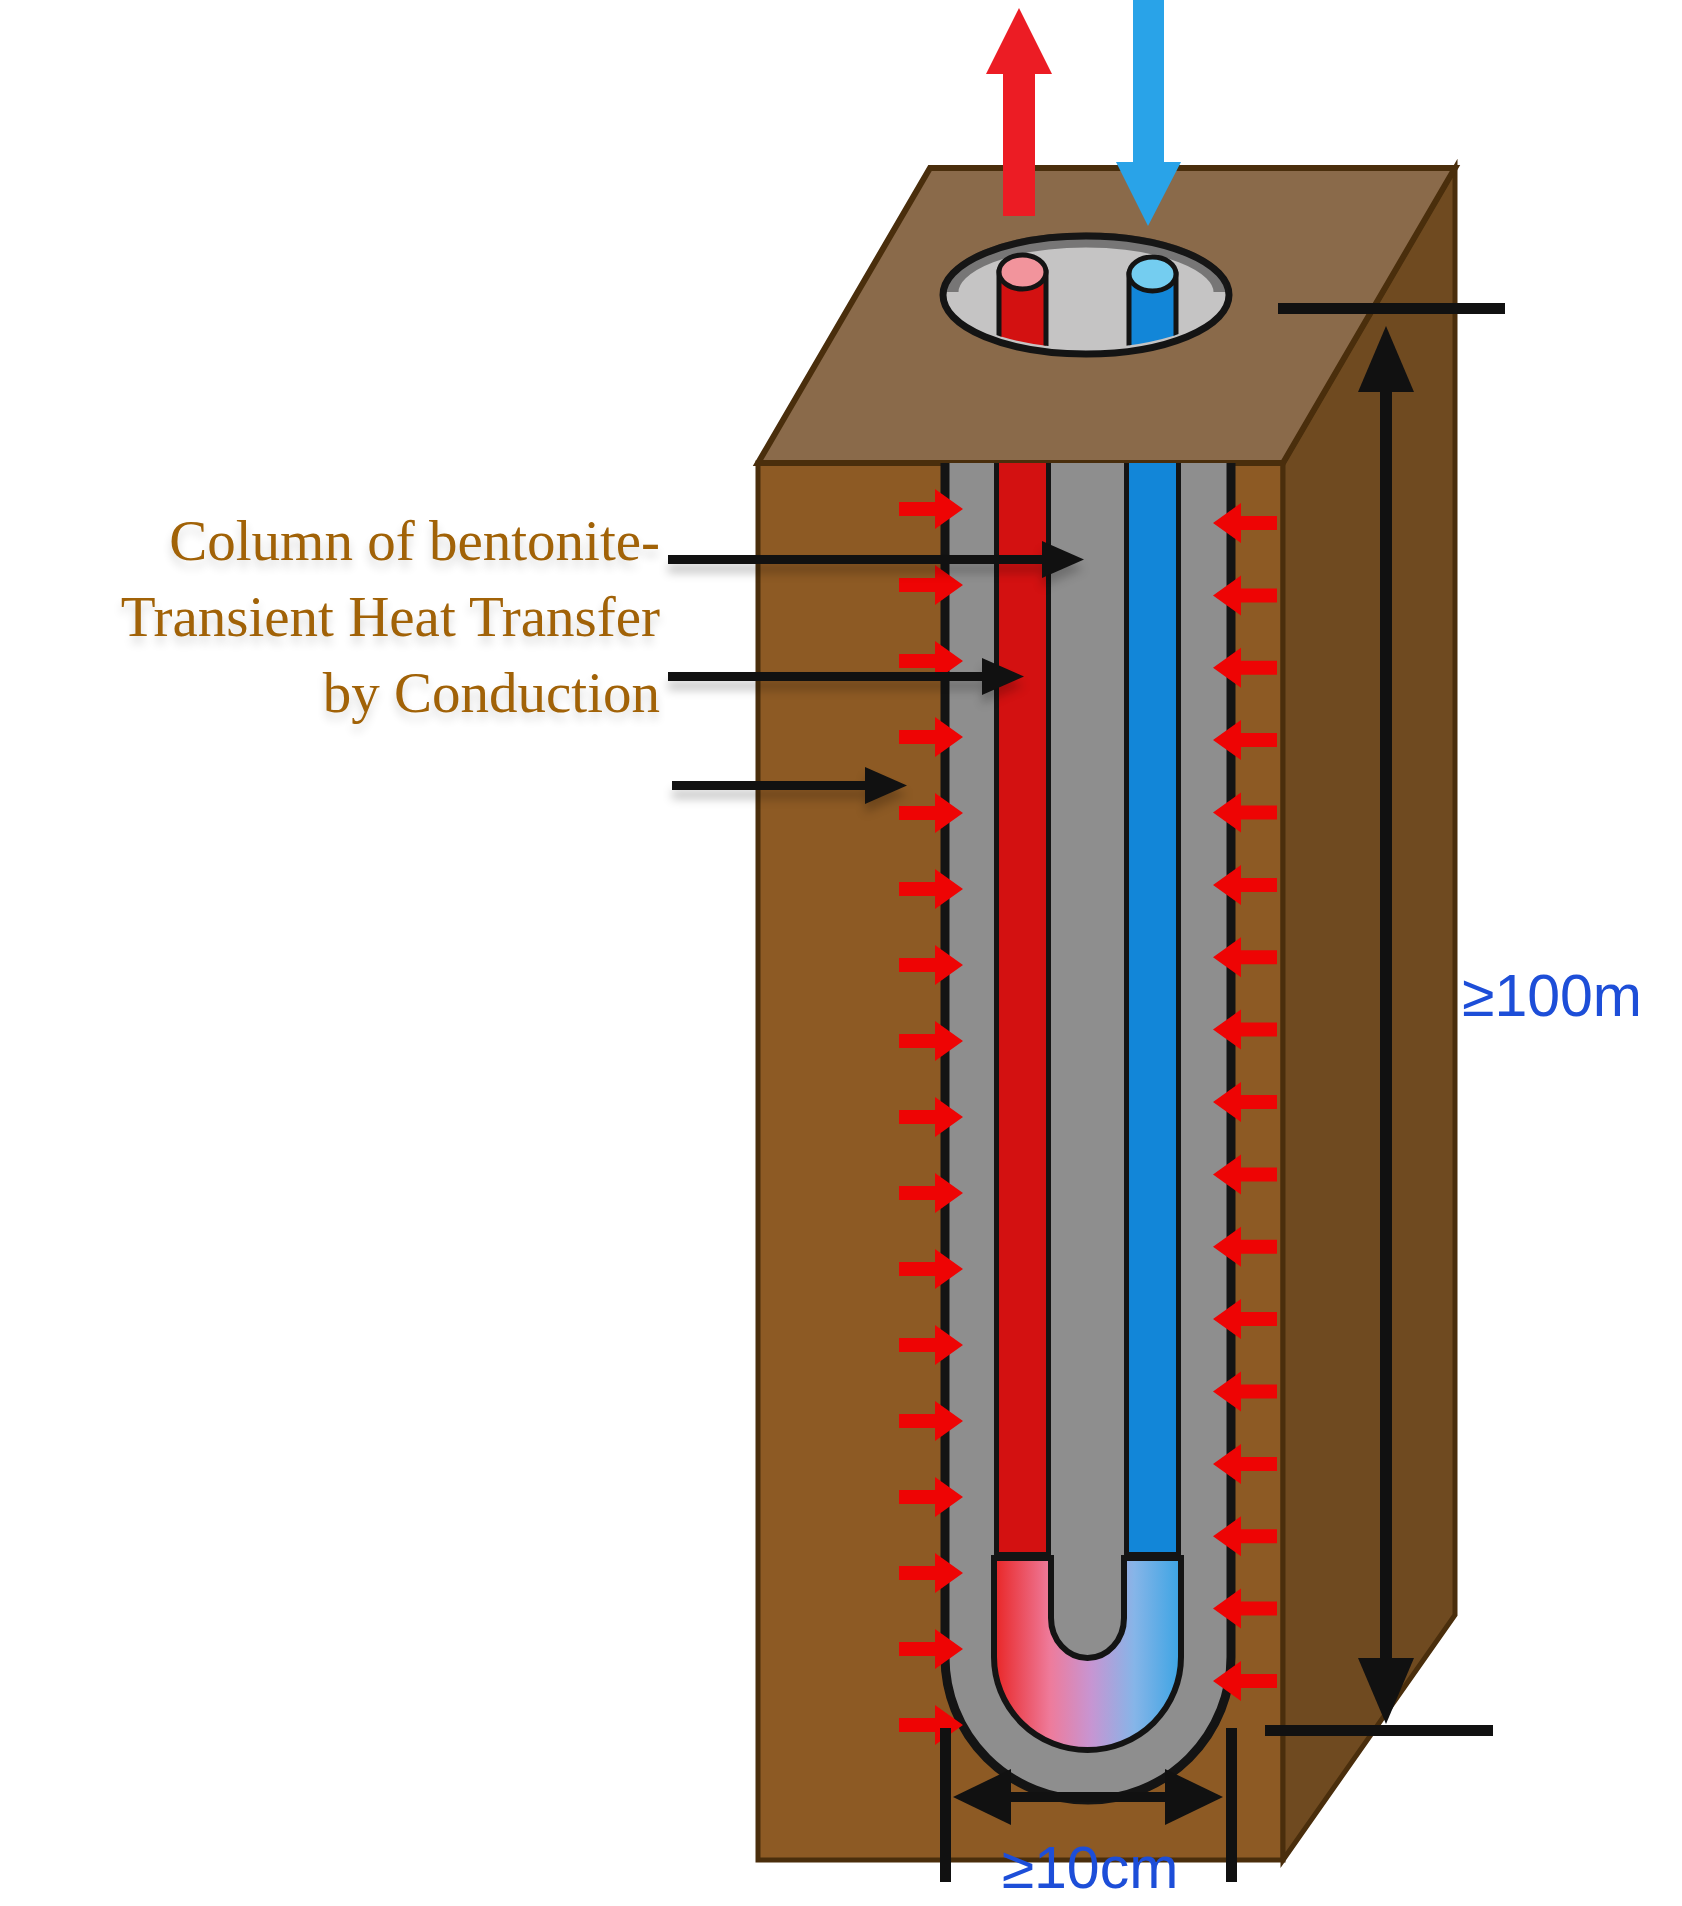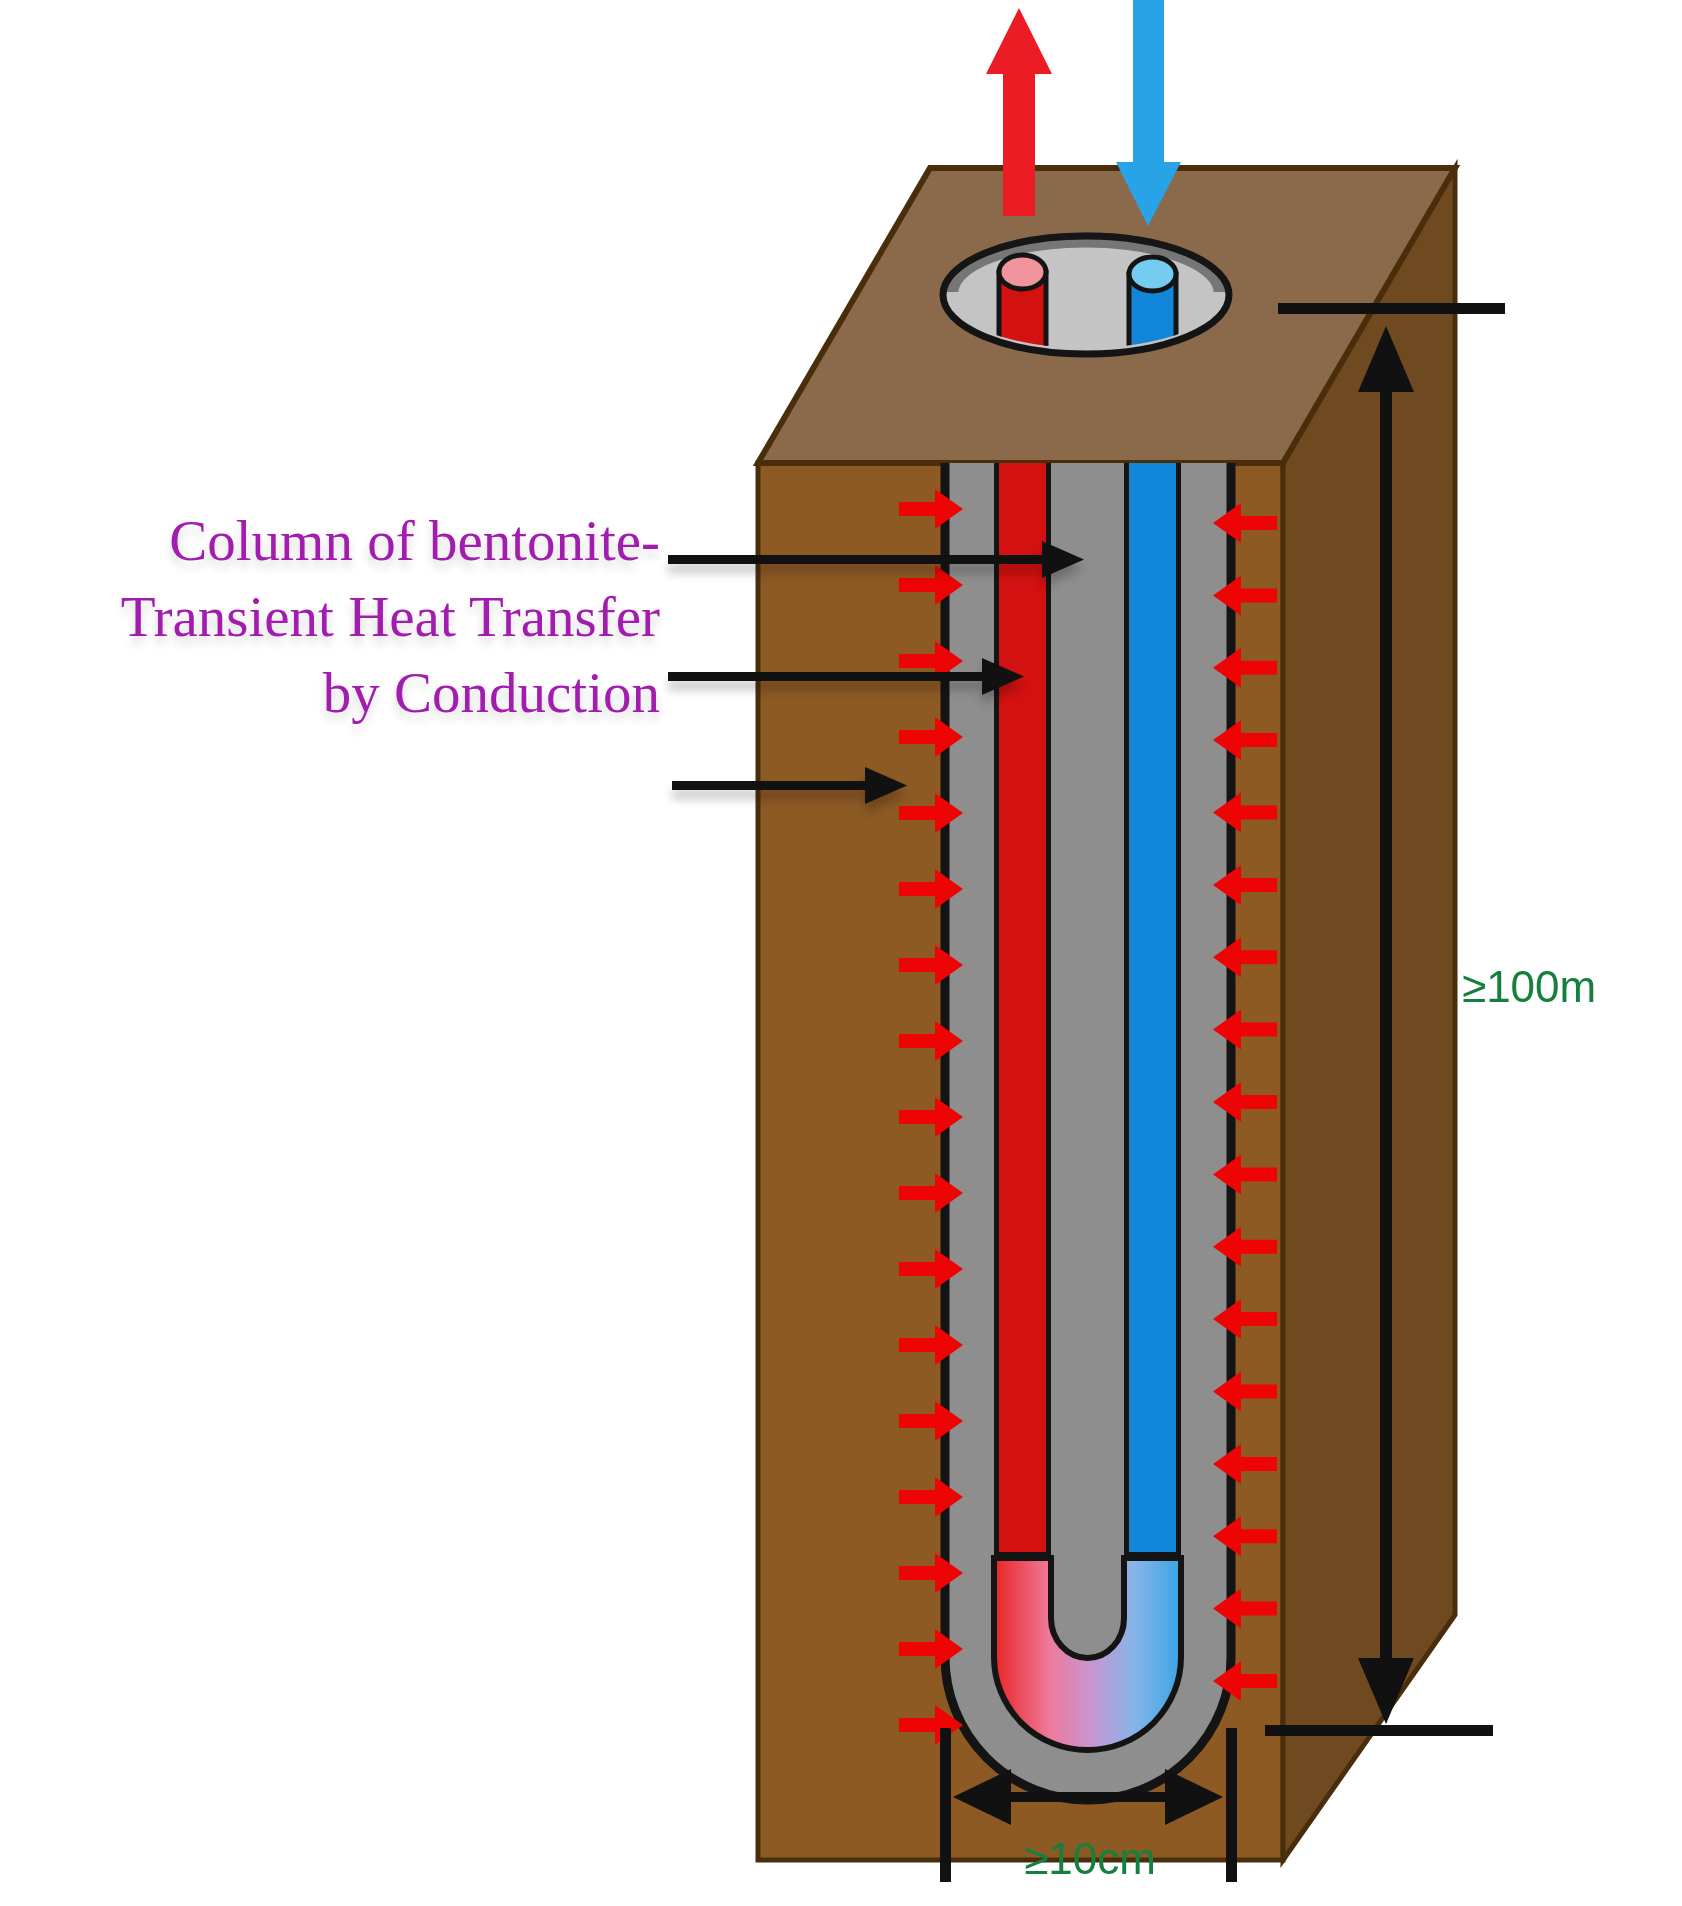--- a/index.html
+++ b/index.html
@@ -1,28 +1,28 @@
 <!DOCTYPE html>
 <html><head>
 <meta charset="utf-8">
 <style>
   html,body{margin:0;padding:0;background:#ffffff;}
   .canvas{position:relative;width:1682px;height:1906px;background:#ffffff;overflow:hidden;}
   svg{position:absolute;left:0;top:0;}
   .serif-label{
     position:absolute;left:0;top:503px;width:660px;
     font-family:"Liberation Serif", serif;
-    font-size:57px;line-height:76px;color:#a21caf;
+    font-size:57px;line-height:76px;color:#a16207;
     text-align:right;white-space:nowrap;
     text-shadow:0 7px 10px rgba(0,0,0,0.16);
   }
   .dim-label{
     position:absolute;
     font-family:"Liberation Sans", sans-serif;
-    font-size:44px;color:#15803d;white-space:nowrap;
+    font-size:59px;color:#1d4ed8;white-space:nowrap;
   }
   .dim-100m{left:1462px;top:962px;}
   .dim-10cm{left:940px;top:1834px;width:300px;text-align:center;}
 </style>
 </head>
 <body>
 
 <div class="canvas">
 
   <svg width="1682" height="1906" viewBox="0 0 1682 1906">

